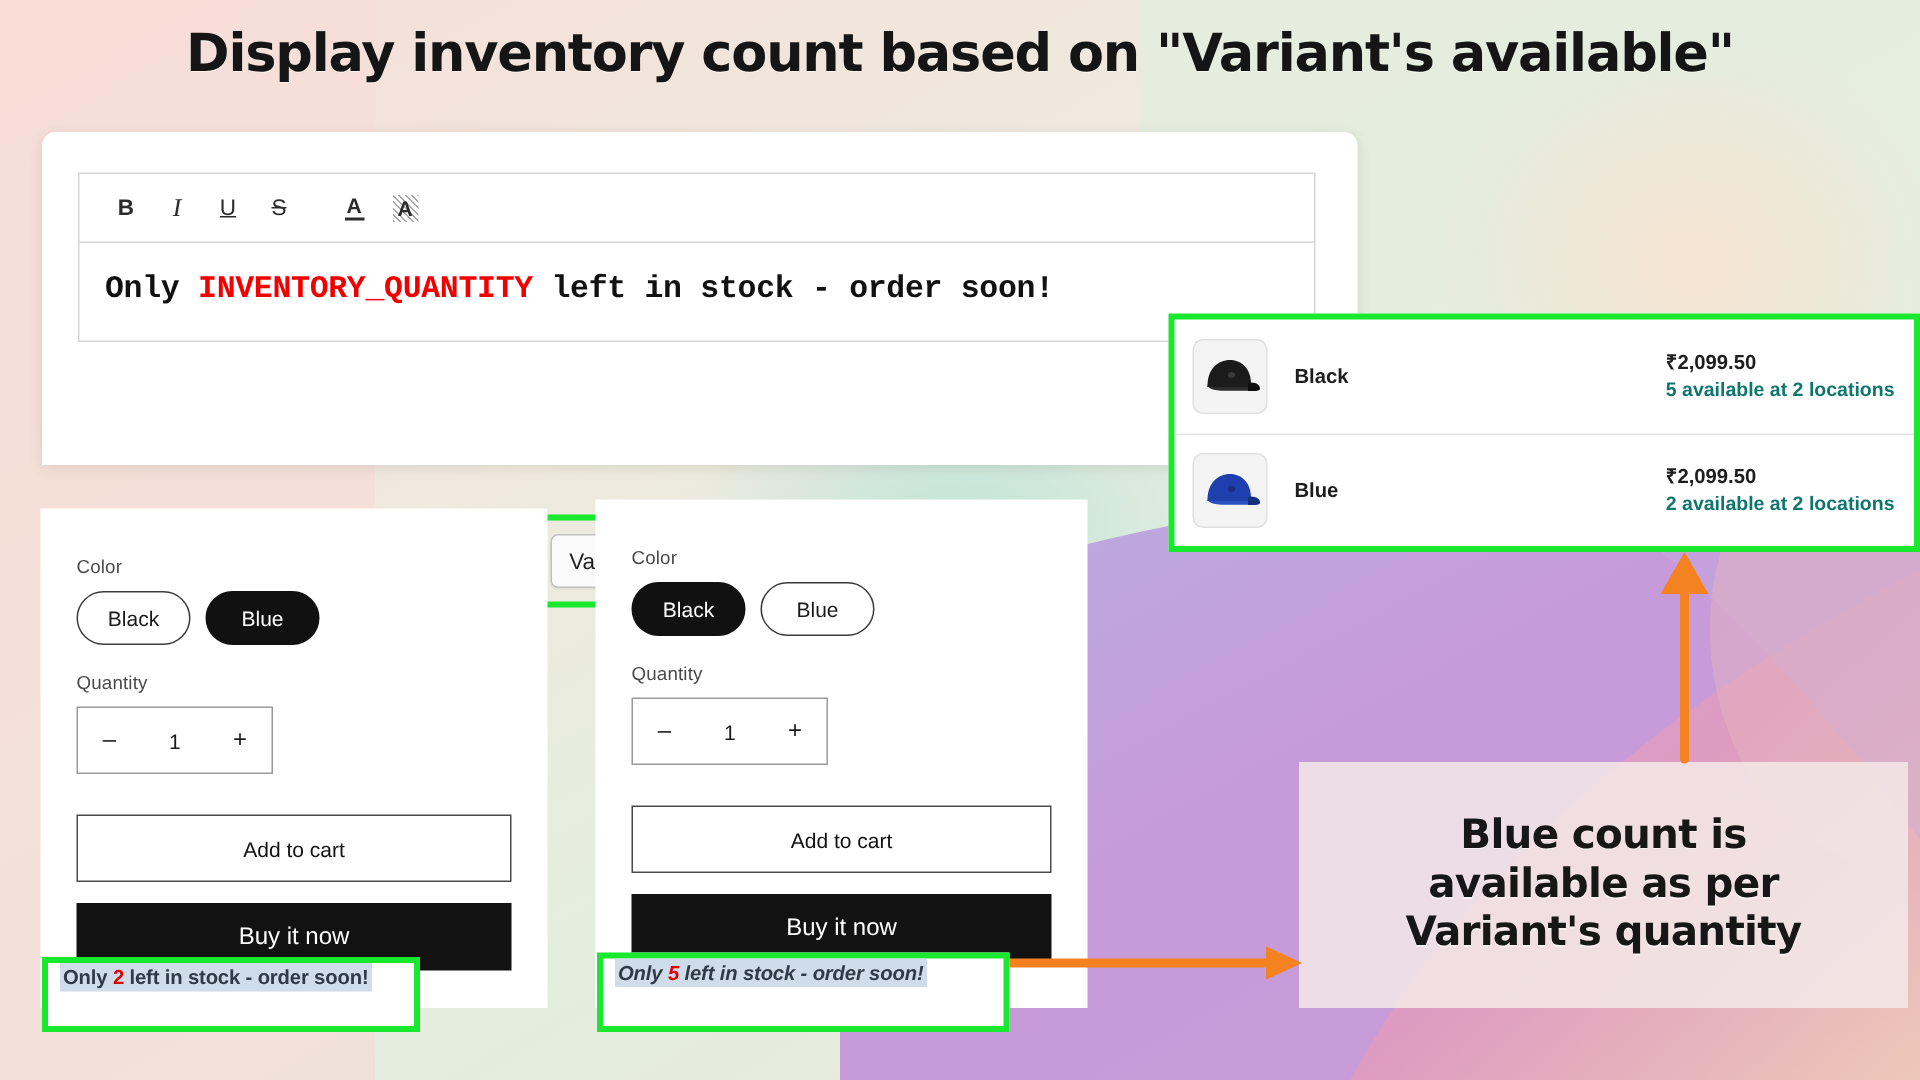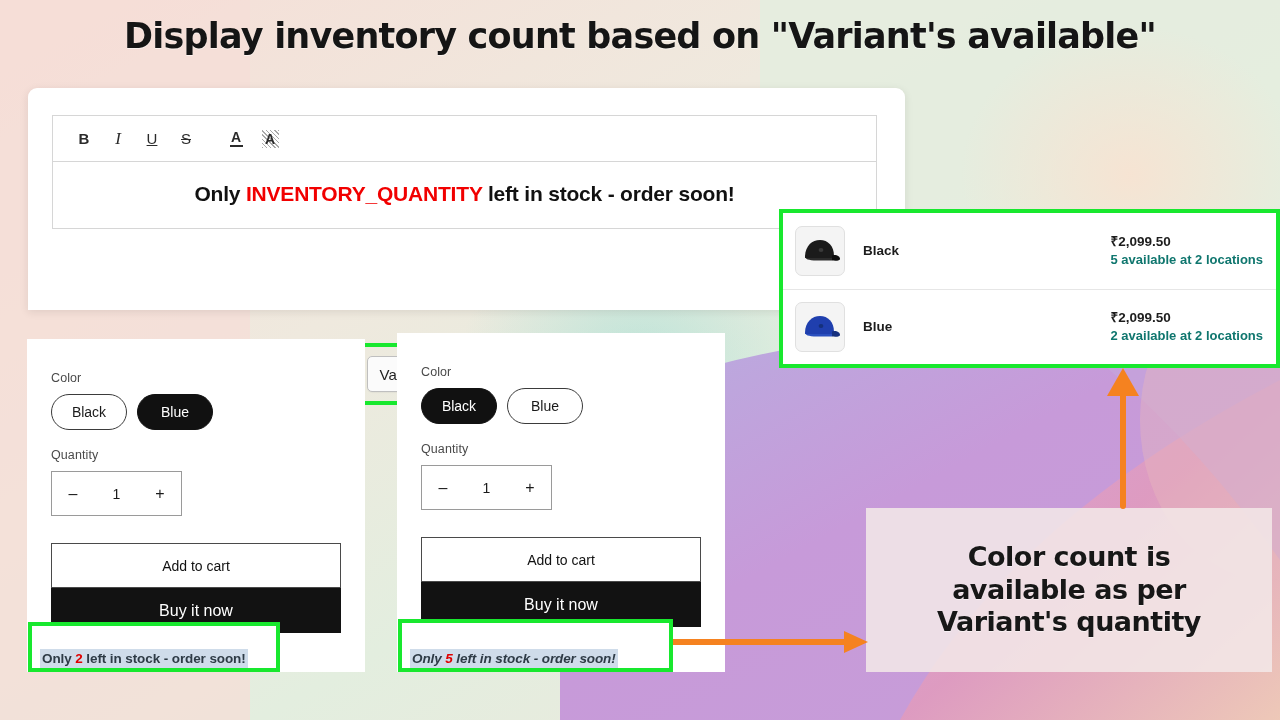--- a/index.html
+++ b/index.html
@@ -86,22 +86,21 @@
     opacity: 0.85;
   }
   .tb-btn.hl-a span.glyph { position: relative; z-index: 2; }
 
   .rte-body {
     padding: 20px 17px 22px 17px;
     font-size: 21px;
     font-weight: 700;
     color: #111;
     letter-spacing: -0.2px;
-    font-family: Liberation Sans, sans-serif;
-    text-align: center;
+    font-family: Liberation Mono, monospace;
   }
   .rte-body .token { color: #f10000; }
 
   .replace-row {
     position: absolute;
     left: 50px; top: 255px;
     display: flex; align-items: center;
     font-size: 15.5px;
     color: #2b2b2b;
   }
@@ -198,37 +197,38 @@
   .qty-btn { cursor: pointer; font-size: 16px; width: 14px; text-align: center; color:#1a1a1a;}
   .qty-val { font-size: 14px; }
 
   .btn-cart {
     height: 45px; width: 100%;
     border: 1px solid #4a4a4a;
     background: #fff;
     display: flex; align-items: center; justify-content: center;
     font-size: 14px; color: #111;
     cursor: pointer;
-    margin-bottom: 0;
+    margin-bottom: 14px;
   }
   .btn-buy {
     height: 45px; width: 100%;
     background: #121212;
     display: flex; align-items: center; justify-content: center;
     font-size: 16px; color: #fff;
     cursor: pointer;
   }
 
   .stock-hl {
     position: absolute;
     border: 4px solid #18e82e;
     background: #ffffff;
-    display: flex; align-items: flex-end;
+    display: flex; align-items: flex-start;
     z-index: 9;
     padding-left: 8px;
+    margin-top: 16px;
   }
   .stock-hl.left   { left: 28px;  top: 622px; width: 252px; height: 50px; }
   .stock-hl.middle { left: 398px; top: 619px; width: 275px; height: 53px; font-style: italic; }
   .stock-text {
     background: #cfdcea;
     font-size: 13.5px; font-weight: 700; color: #2e3b46;
     padding: 2px 2px 2px 2px;
     letter-spacing: -0.1px;
     white-space: nowrap;
   }
@@ -430,17 +430,17 @@
   <path d="M194 6 L218 17 L194 28 Z" fill="#F58220"></path>
 </svg>
 
 <svg class="arrow-svg" id="arrow-v" viewBox="0 0 56 148" xmlns="http://www.w3.org/2000/svg">
   <line x1="28" y1="140" x2="28" y2="26" stroke="#F58220" stroke-width="6" stroke-linecap="round"></line>
   <path d="M28 2 L44 30 L12 30 Z" fill="#F58220"></path>
 </svg>
 
 <div class="callout">
   <div class="callout-text">
-    <div>Color count is</div>
+    <div>Blue count is</div>
     <div>available as per</div>
     <div>Variant's quantity</div>
   </div>
 </div>
 
 </body></html>

